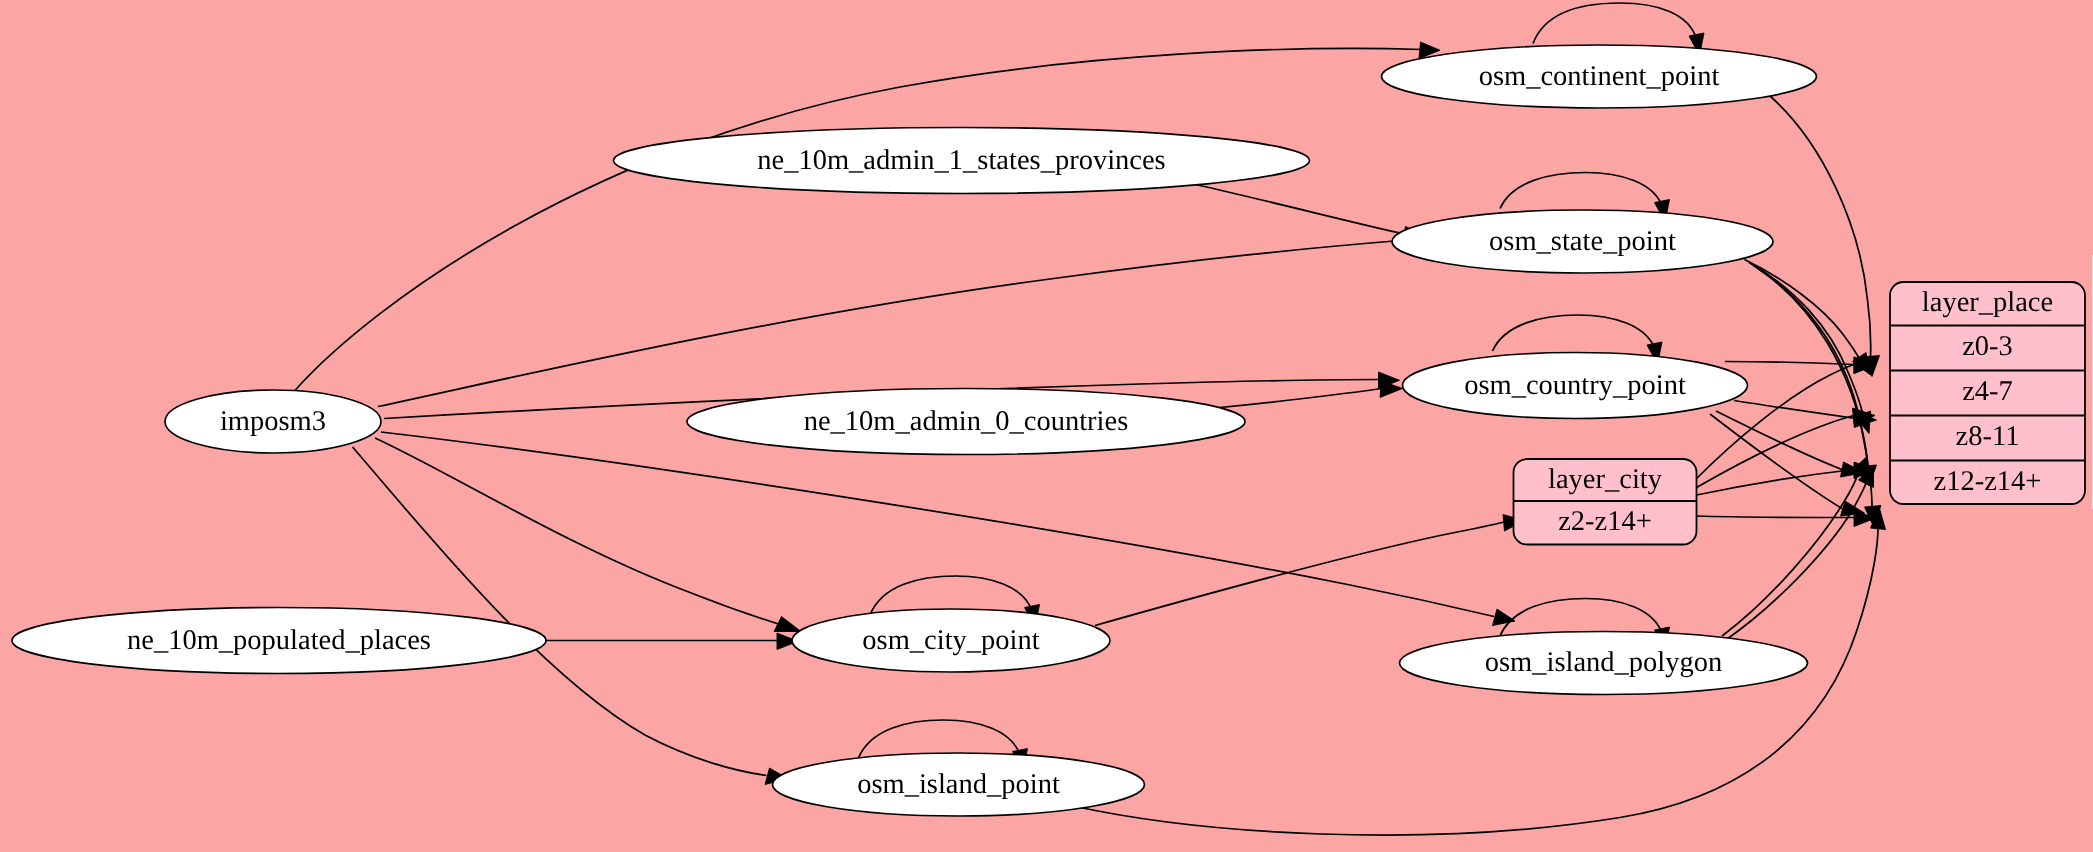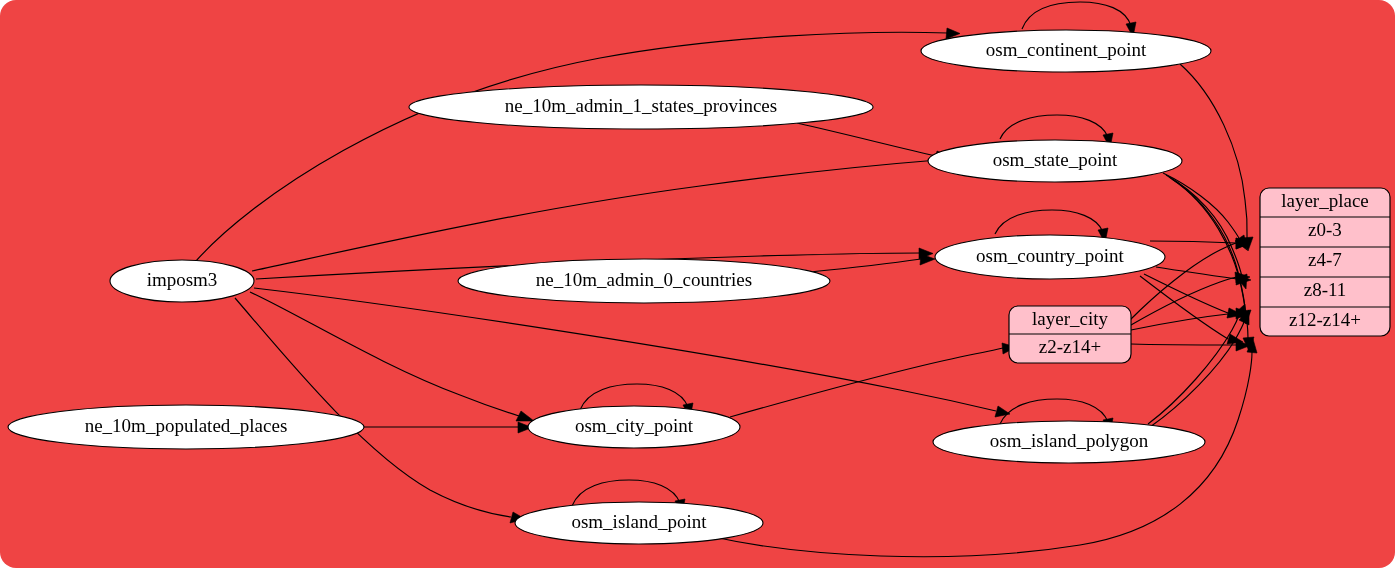--- a/index.html
+++ b/index.html
@@ -4,24 +4,23 @@
 <style>
   html, body {
     margin: 0;
     padding: 0;
     background: #ffffff;
   }
   #graph-root {
     position: relative;
     width: 1395px;
     height: 568px;
-    background: #ef4444;
+    background: #fca5a5;
     font-family: "Liberation Serif", "DejaVu Serif", serif;
     overflow: hidden;
-    border-radius: 16px;
   }
   svg#graph-canvas {
     display: block;
     width: 1395px;
     height: 568px;
   }
   .node-ellipse {
     fill: #ffffff;
     stroke: #000000;
     stroke-width: 1.1;

